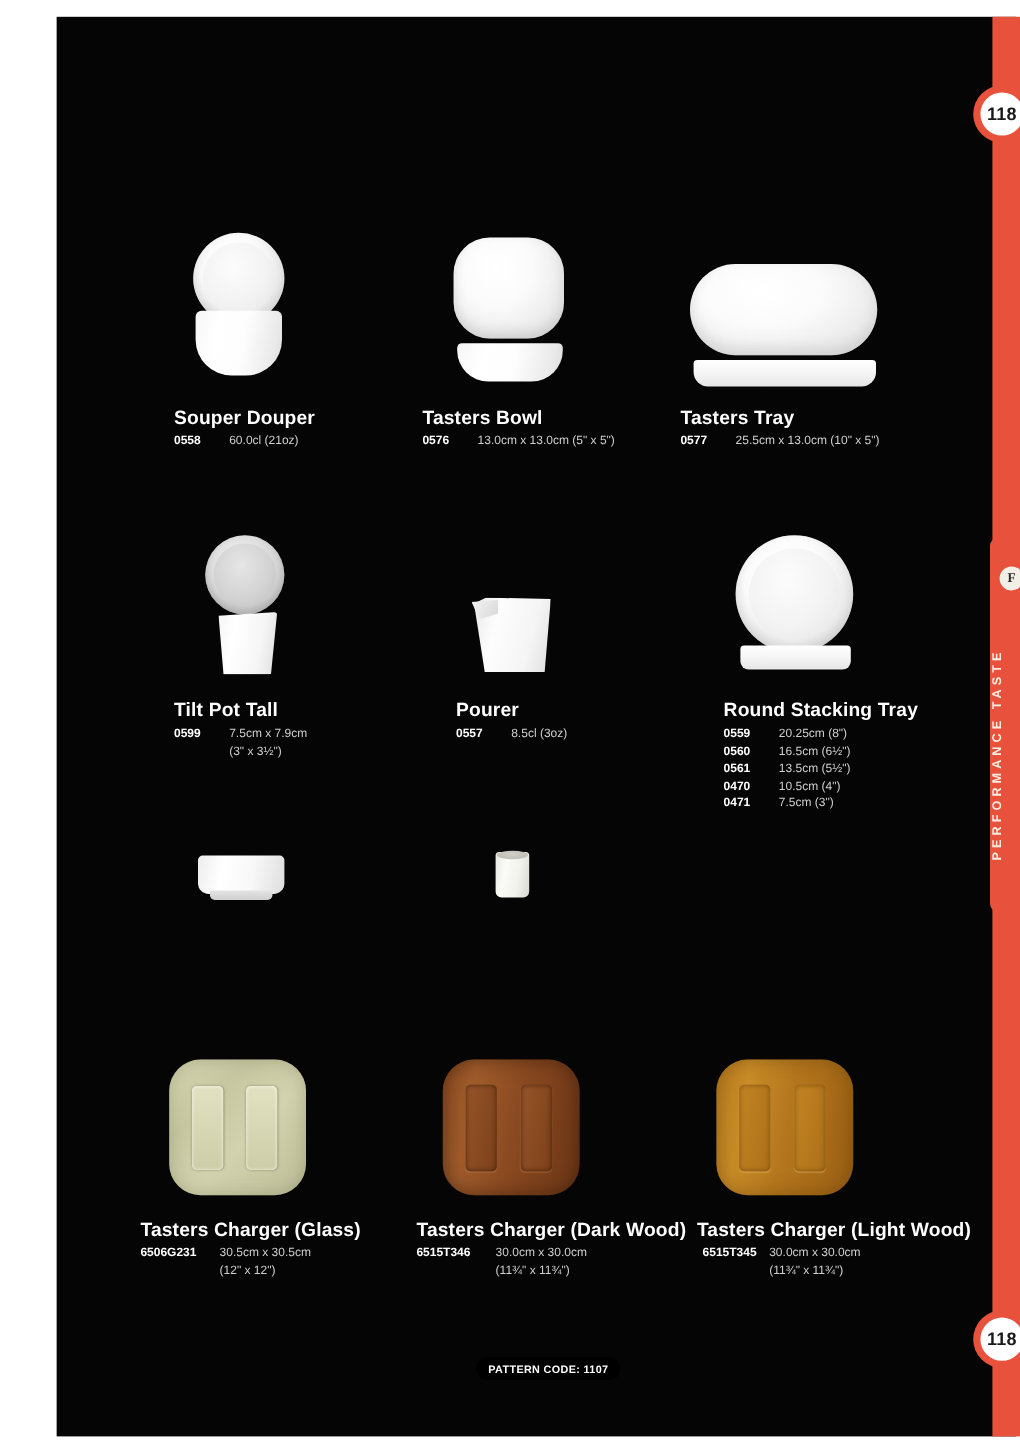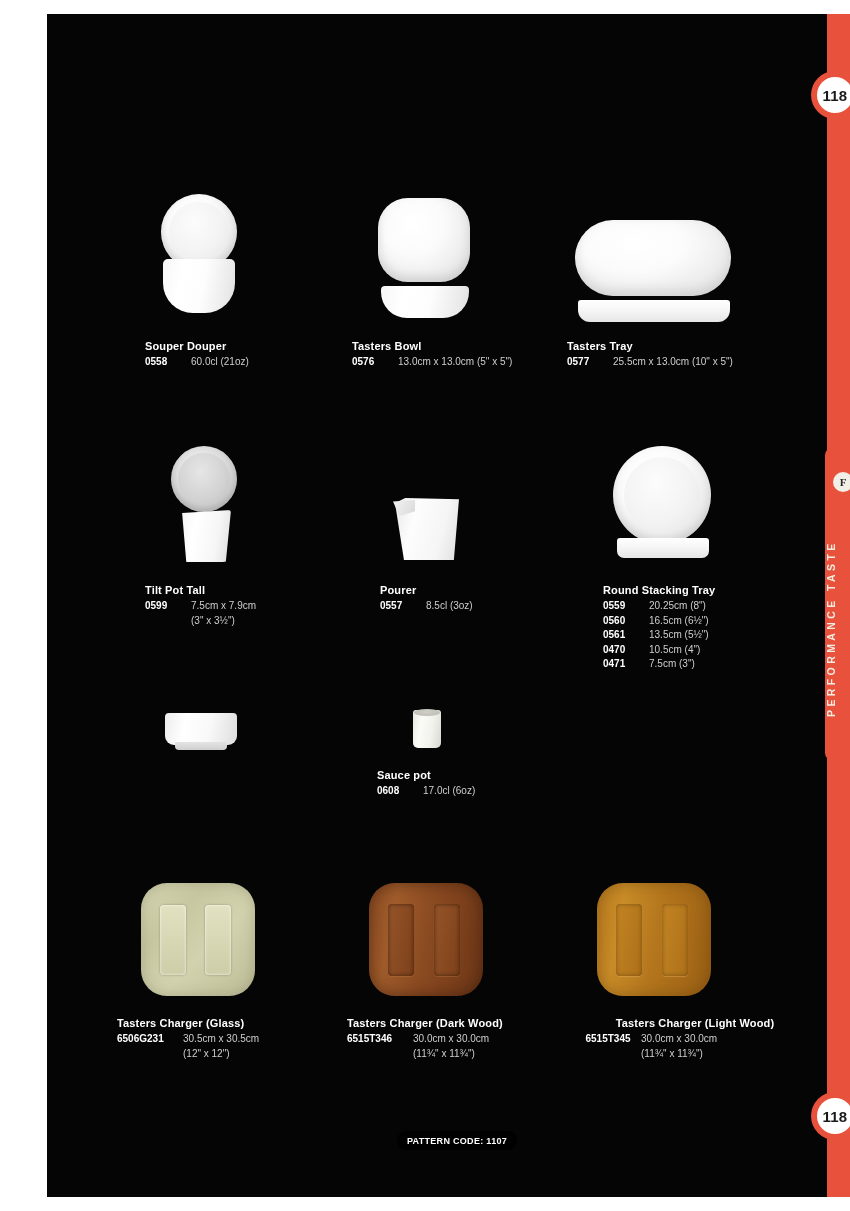--- a/index.html
+++ b/index.html
@@ -32,21 +32,21 @@
   .side-tab .f-badge{position:absolute;left:8px;top:24px;width:20px;height:20px;border-radius:50%;
             background:#f2efe6;display:flex;align-items:center;justify-content:center;
             font-family:"Liberation Serif",serif;font-size:11px;color:#2b2b2b;font-weight:bold;}
   .side-tab .tab-text{position:absolute;left:0;top:56px;width:36px;height:250px;
             display:flex;align-items:flex-start;justify-content:center;
             writing-mode:vertical-rl;transform:rotate(180deg);
             font-size:10.5px;letter-spacing:3.4px;color:#f3ece2;font-weight:bold;}
 
   
   .product{position:absolute;}
-  .p-name{color:#ffffff;font-size:11px;font-weight:bold;letter-spacing:0.15px;margin-bottom:3px;}
+  .p-name{color:#ffffff;font-size:16px;font-weight:bold;letter-spacing:0.15px;margin-bottom:3px;}
   .spec{display:flex;color:#d9d9d9;font-size:10px;line-height:14.5px;white-space:nowrap;}
   .spec .code{color:#ffffff;font-weight:bold;min-width:46px;}
   .spec .dims{color:#cfcfcf;}
   .spec.cont .code{visibility:hidden;}
   .spec.wide .code{min-width:66px;}
 
   
   .img-area{position:absolute;}
 
   .bowl-top{position:absolute;border-radius:50%;
@@ -210,27 +210,20 @@
          background:linear-gradient(100deg,#ededed 0%,#ffffff 28%,#f8f8f8 62%,#dedede 100%);"></div>
     <div style="position:absolute;left:128px;top:742px;width:52px;height:8px;border-radius:0 0 4px 4px;
          background:linear-gradient(180deg,#e4e4e4,#cfcfcf);"></div>
   </div>
 
   <div class="img-area">
     <div style="position:absolute;left:366px;top:710px;width:28px;height:38px;border-radius:3px 3px 5px 5px;
          background:linear-gradient(100deg,#e7e7e2 0%,#fbfbf7 30%,#f2f2ec 65%,#d8d8d2 100%);"></div>
     <div style="position:absolute;left:367px;top:709px;width:26px;height:7px;border-radius:50%;
          background:radial-gradient(ellipse at 50% 40%,#cfcfc8,#b9b9b2);"></div>
-  </div>
-  <div class="product" style="left:330px;top:769px;width:200px;">
-    <div class="p-name">Sauce pot</div>
-    <div class="spec">
-      <span class="code">0608</span>
-      <span class="dims">17.0cl (6oz)</span>
-    </div>
   </div>
 
   <div class="charger" style="left:94px;top:883px;width:114px;height:113px;
        background:linear-gradient(135deg,#d6d6b2 0%,#c7c7a2 30%,#d2d2ae 58%,#bdbd98 100%);
        box-shadow:inset 0 0 14px rgba(120,120,90,.4);">
     <div class="slot" style="left:19px;top:22px;width:26px;height:70px;
          background:linear-gradient(180deg,#e2e2c2,#cdcda8);
          box-shadow:inset 0 0 3px rgba(255,255,255,.8), 0 0 2px rgba(90,90,70,.6);"></div>
     <div class="slot" style="left:64px;top:22px;width:26px;height:70px;
          background:linear-gradient(180deg,#e2e2c2,#cdcda8);

